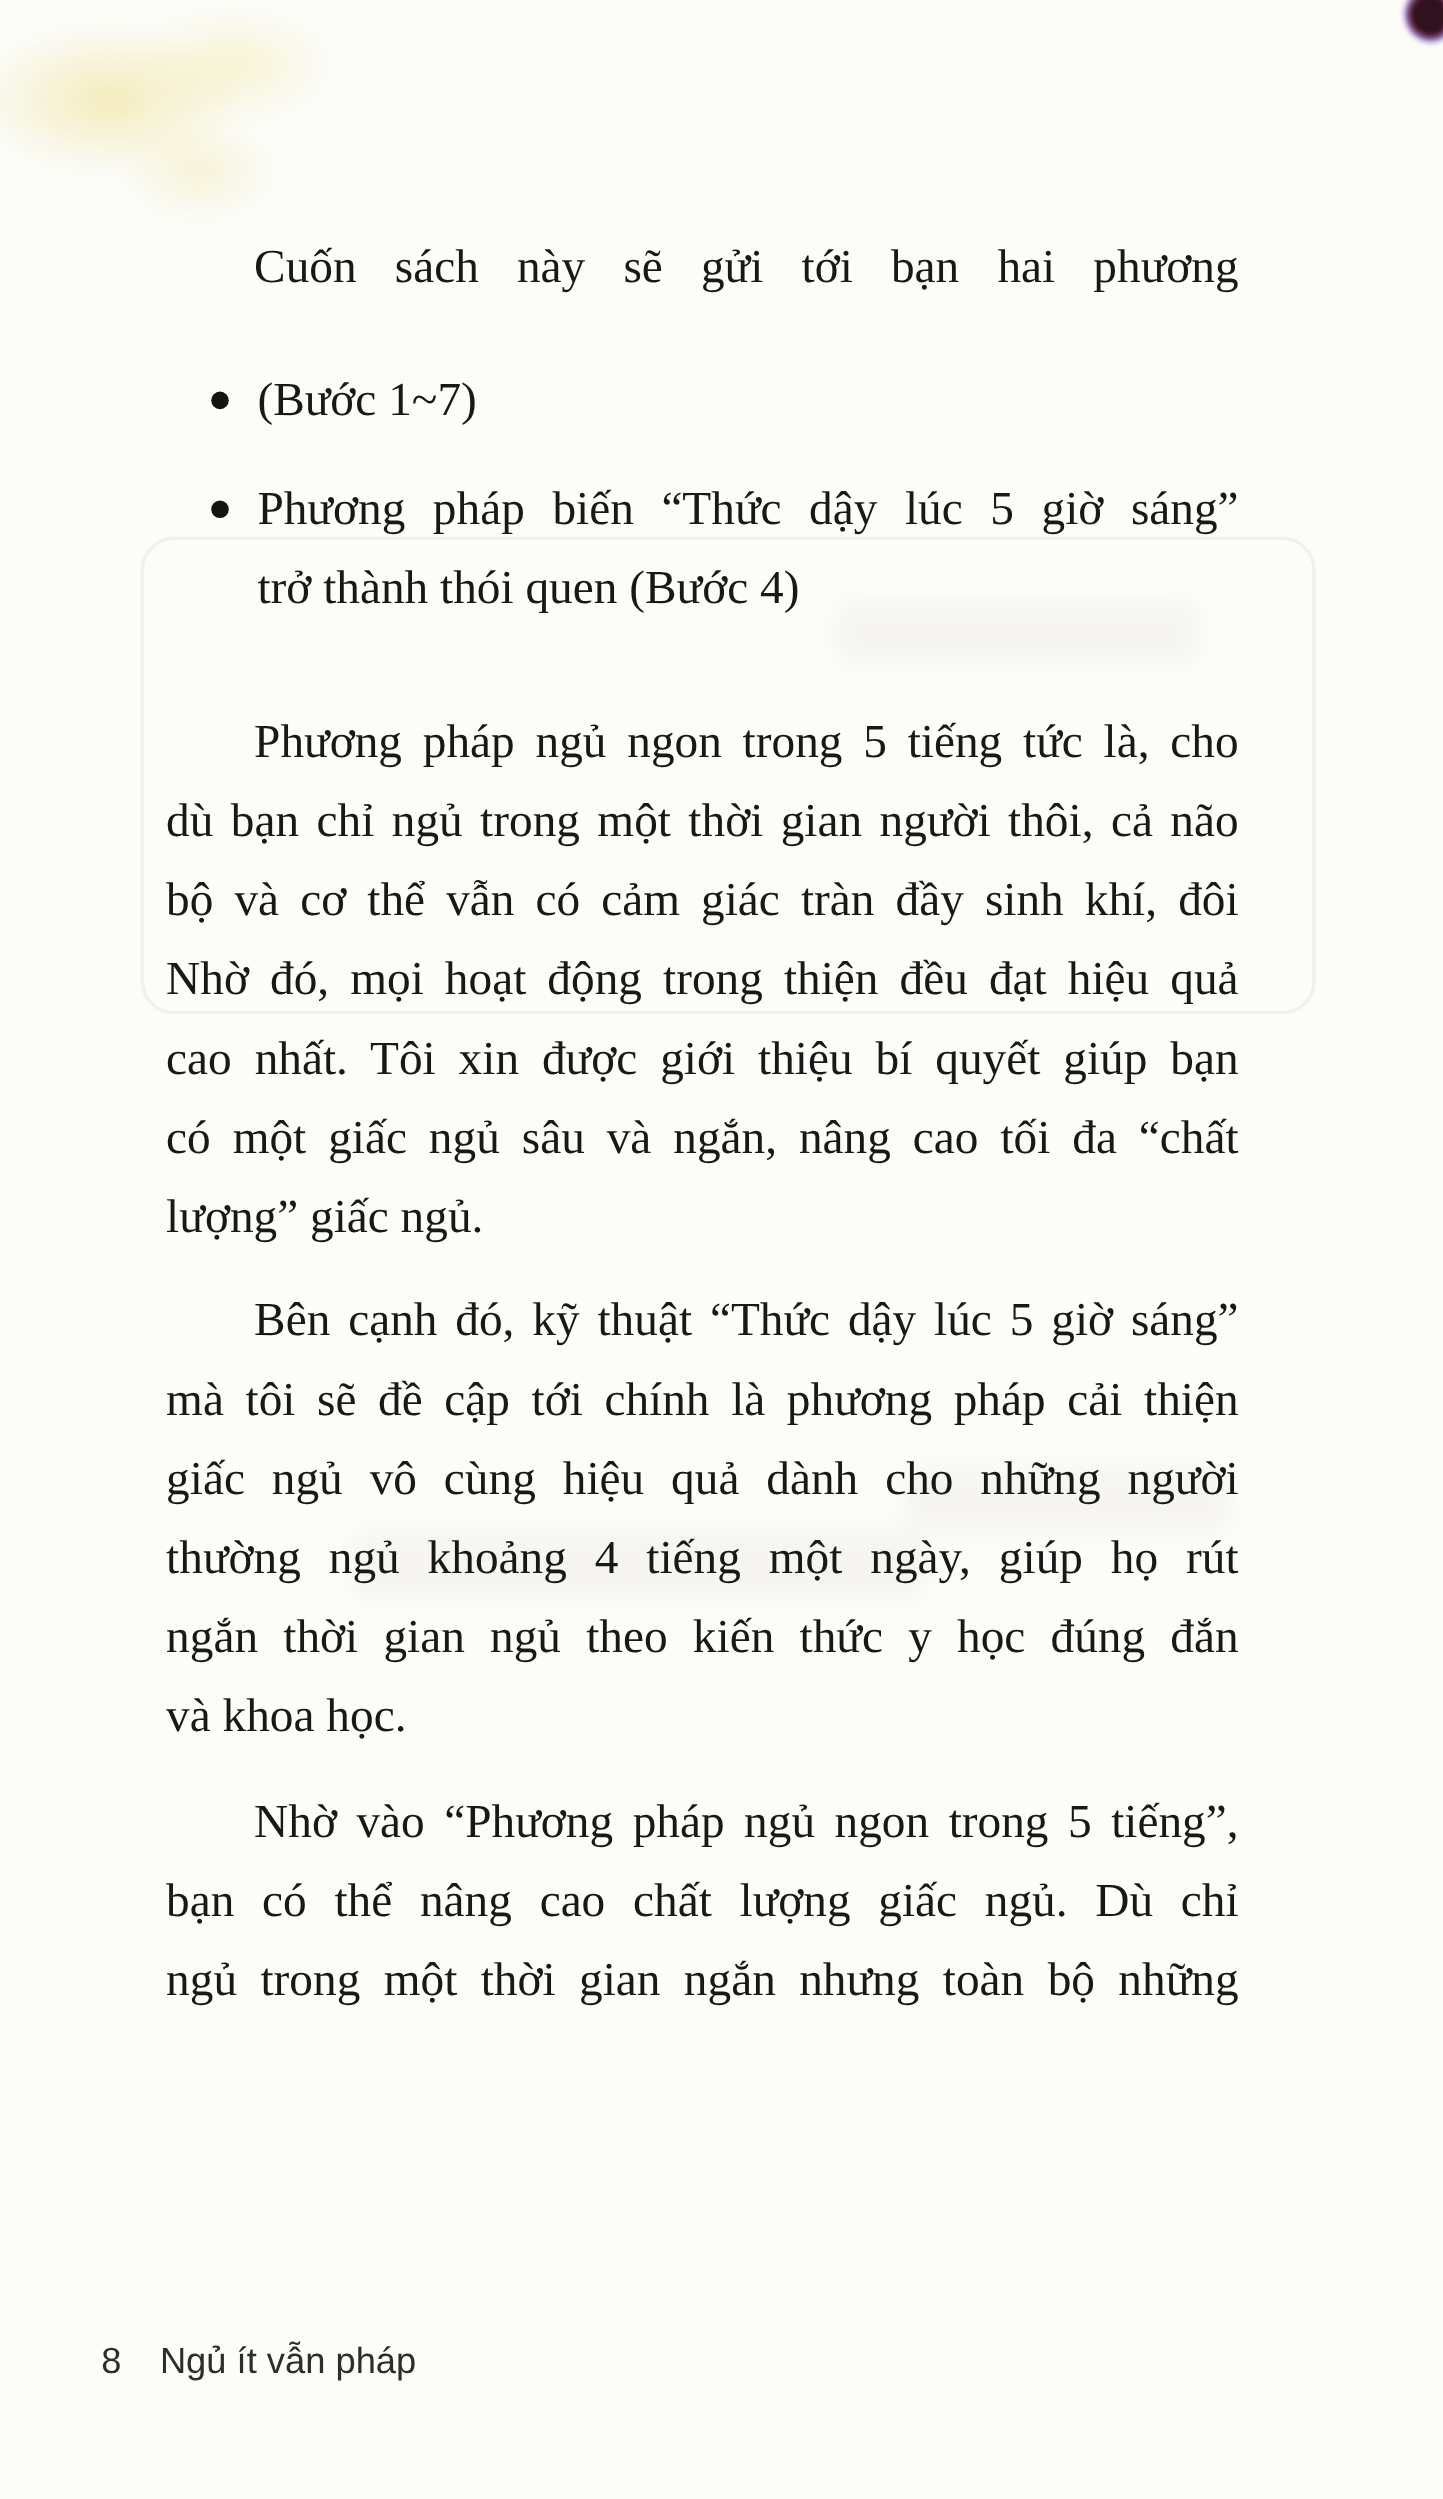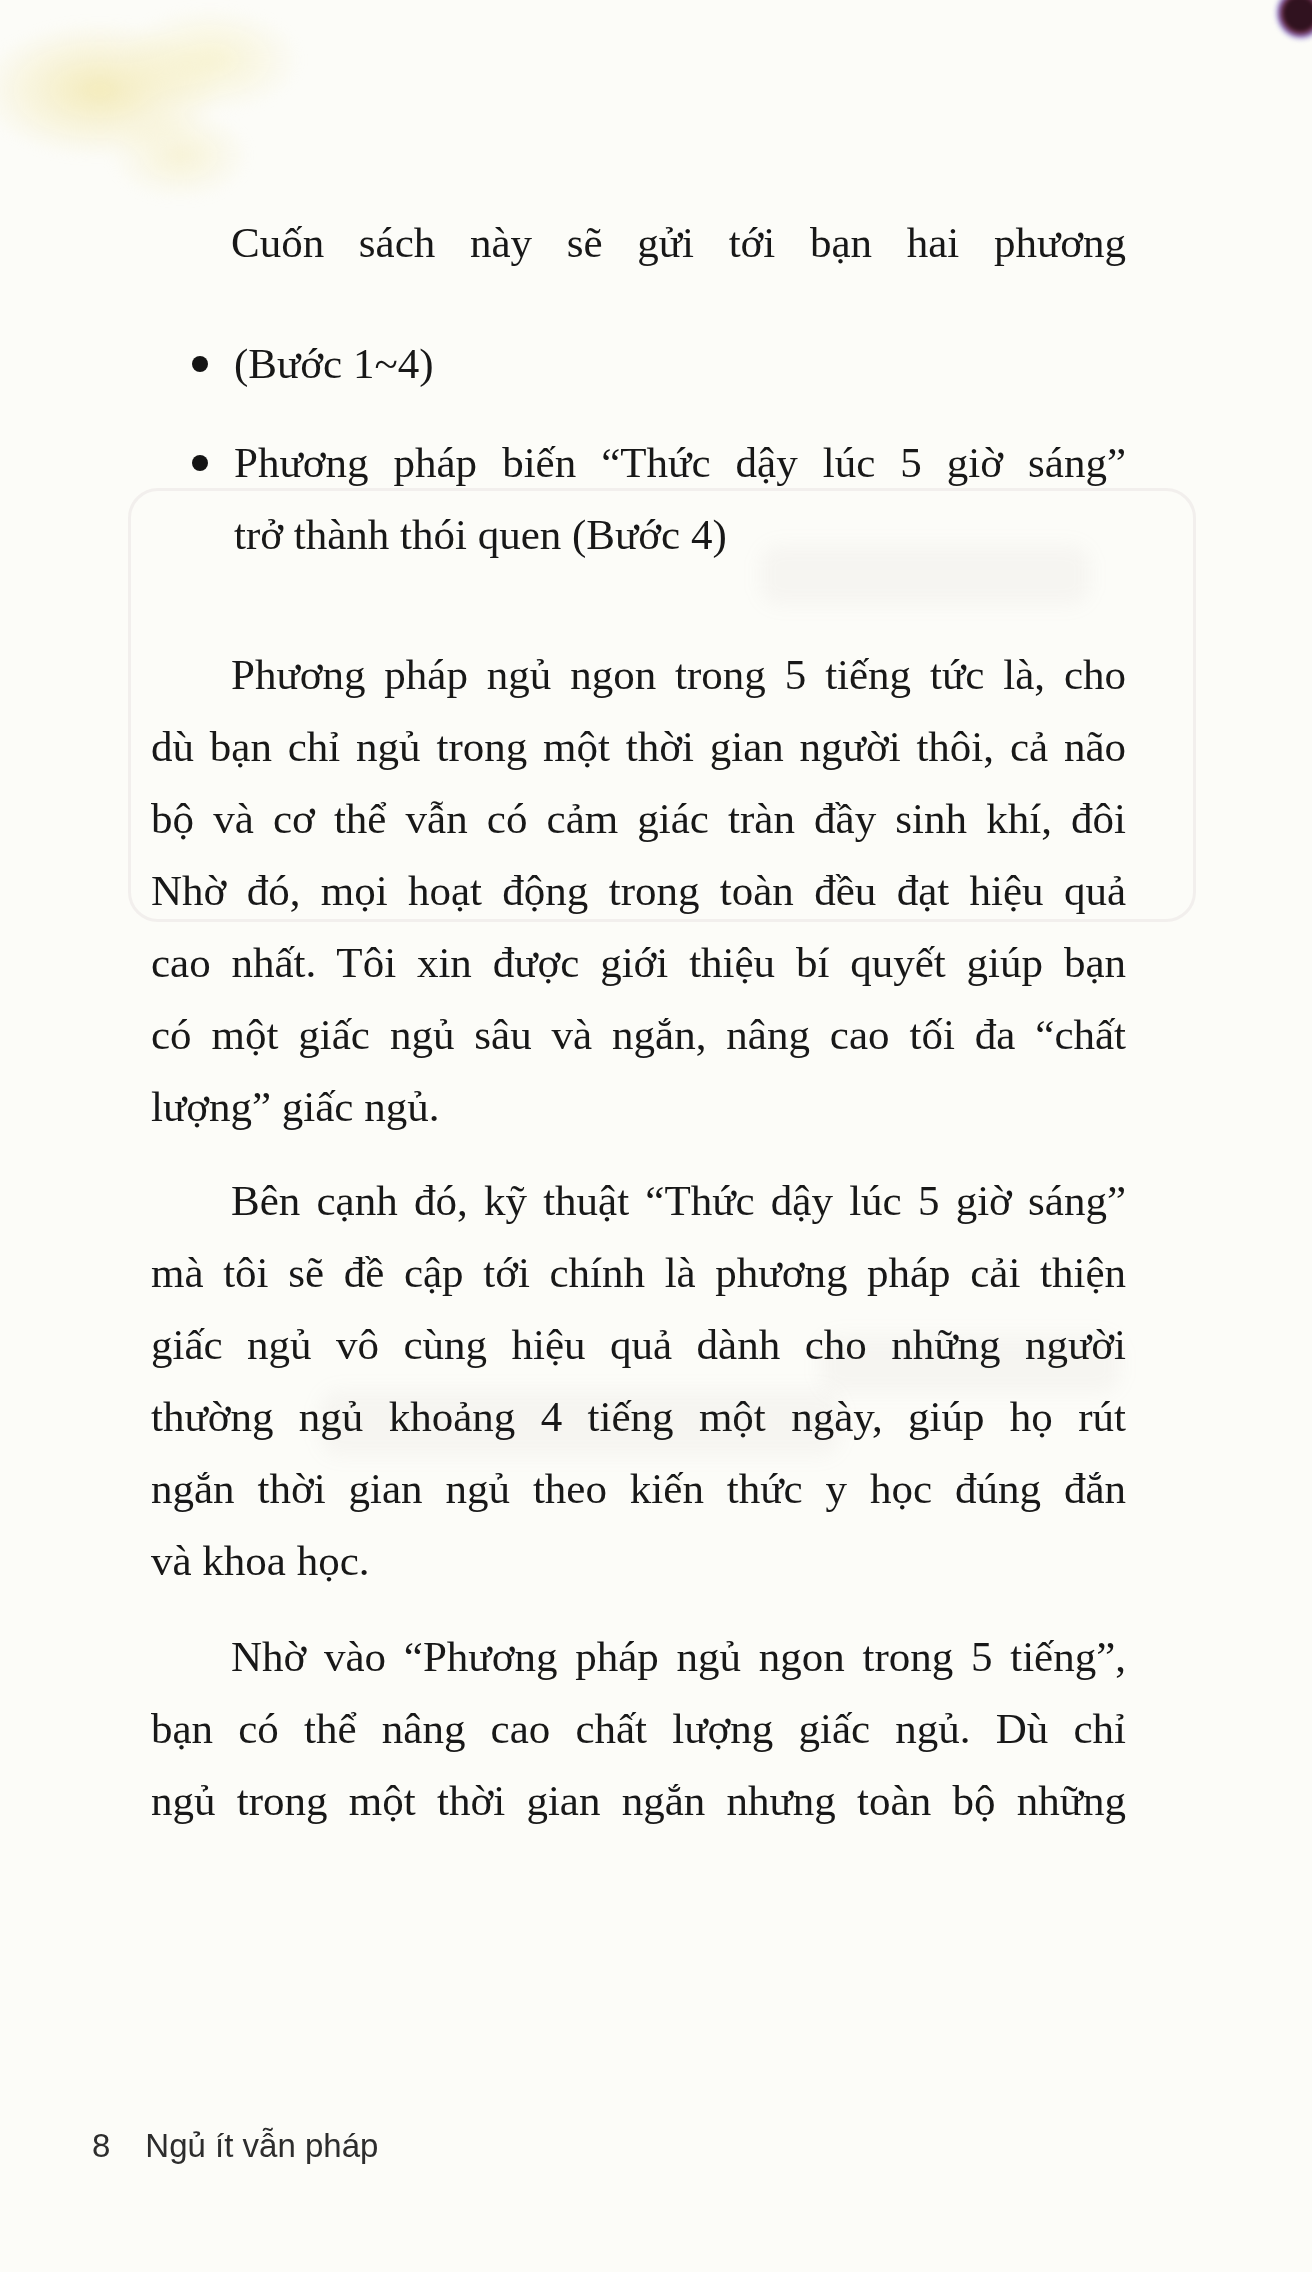--- a/index.html
+++ b/index.html
@@ -84,32 +84,32 @@
   <div class="ghost g2"></div>
   <div class="ghost g3"></div>
   <div class="corner-object"></div>
 
   <main class="content" id="content">
       <div class="para plain">
         <div class="line j ind"><span>Cuốn sách này sẽ gửi tới bạn hai phương</span></div>
       </div>
       <div class="para bullet">
         <span class="dot"></span>
-        <div class="line"><span>(Bước 1~4)</span></div>
+        <div class="line"><span>(Bước 1~7)</span></div>
       </div>
       <div class="para bullet">
         <span class="dot"></span>
         <div class="line j"><span>Phương pháp biến “Thức dậy lúc 5 giờ sáng”</span></div>
         <div class="line"><span>trở thành thói quen (Bước 4)</span></div>
       </div>
       <div class="para plain">
         <div class="line j ind"><span>Phương pháp ngủ ngon trong 5 tiếng tức là, </span><span class="itl">cho</span></div>
         <div class="line j"><span class="itl">dù bạn chỉ ngủ trong một thời gian người thôi, cả não</span></div>
         <div class="line j"><span class="itl">bộ và cơ thể vẫn có cảm giác tràn đầy sinh khí, đôi</span></div>
-        <div class="line j"><span class="itl">Nhờ đó, mọi hoạt động trong toàn đều đạt hiệu quả</span></div>
+        <div class="line j"><span class="itl">Nhờ đó, mọi hoạt động trong thiện đều đạt hiệu quả</span></div>
         <div class="line j"><span class="itl">cao nhất.</span><span> Tôi xin được giới thiệu bí quyết giúp bạn</span></div>
         <div class="line j"><span>có một giấc ngủ sâu và ngắn, nâng cao tối đa “chất</span></div>
         <div class="line"><span>lượng” giấc ngủ.</span></div>
       </div>
       <div class="para plain">
         <div class="line j ind"><span>Bên cạnh đó, kỹ thuật “Thức dậy lúc 5 giờ sáng”</span></div>
         <div class="line j"><span>mà tôi sẽ đề cập tới chính là phương pháp cải thiện</span></div>
         <div class="line j"><span>giấc ngủ vô cùng hiệu quả dành cho những người</span></div>
         <div class="line j"><span>thường ngủ khoảng 4 tiếng một ngày, giúp họ rút</span></div>
         <div class="line j"><span>ngắn thời gian ngủ theo kiến thức y học đúng đắn</span></div>

